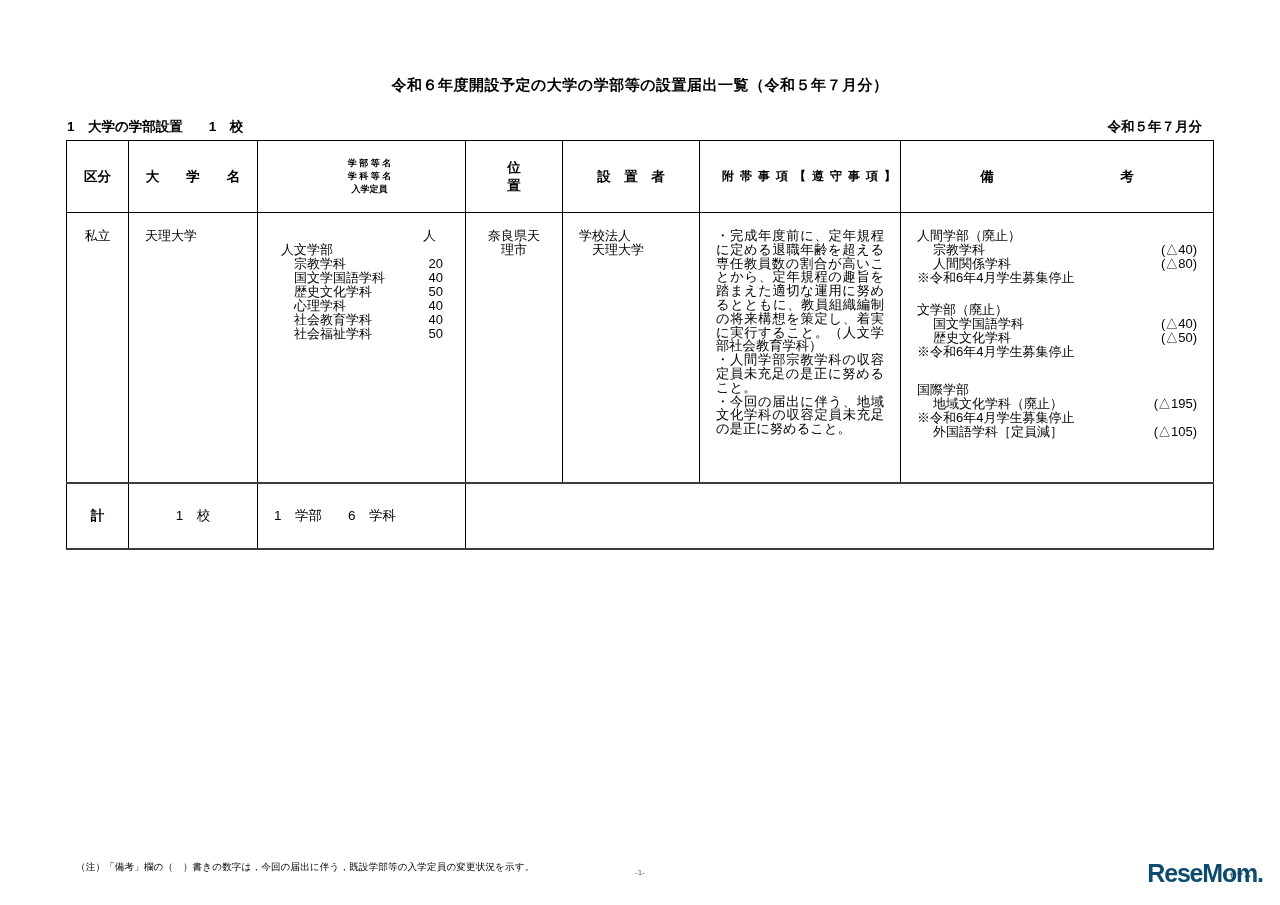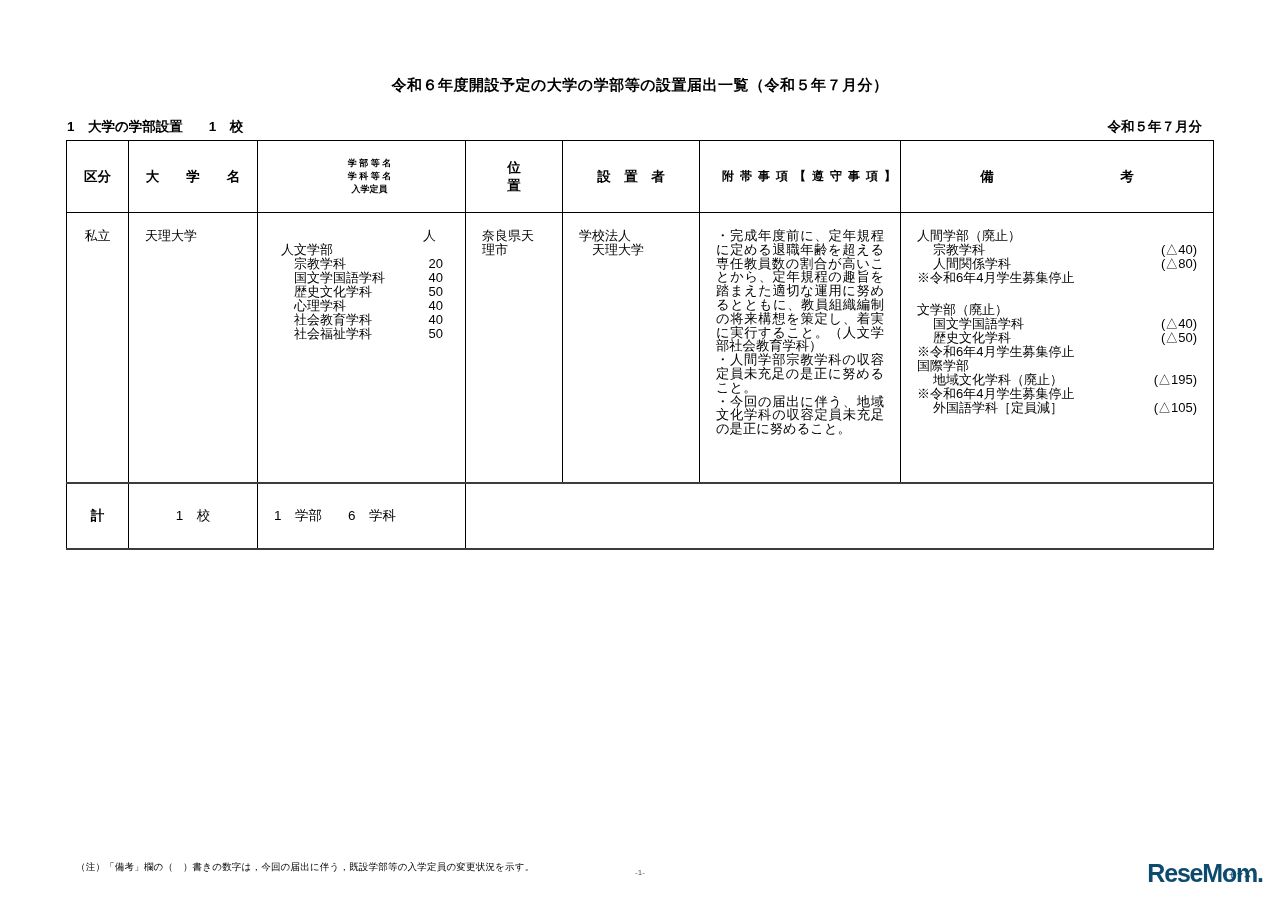--- a/index.html
+++ b/index.html
@@ -61,35 +61,35 @@
   .td-kubun { text-align: center; padding-top: 17px; }
   .td-univ  { padding: 17px 0 0 5px; }
 
   .td-depts { padding: 3px 0 0 0; }
   .td-depts .unit { text-align: right; padding-right: 13px; }
   .td-depts .faculty { padding-left: 7px; }
   .dept-row { display: flex; justify-content: space-between; }
   .dept-row .dname { padding-left: 20px; }
   .dept-row .dcap  { padding-right: 6px; }
 
-  .td-loc { padding: 17px 0 0 4px; }
+  .td-loc { padding: 17px 0 0 4px; text-align: center; }
   .td-founder { padding: 17px 0 0 4px; }
   .td-founder .indent { padding-left: 13px; }
 
   .td-cond { padding: 17px 3px 0 4px; }
   .td-cond p {
     margin: 0; font-size: 13.3px; line-height: 13.8px;
     text-align: justify; word-break: break-all;
   }
 
   .td-remarks { padding: 17px 5px 0 4px; }
   .rline { display: flex; justify-content: space-between; line-height: 14px; }
   .rline .rname { padding-left: 16px; }
   .rgroup-2 { margin-top: 18px; }
-  .rgroup-3 { }
+  .rgroup-3 { margin-top: 24px; }
 
   .trow { height: 66px; }
   .trow td {
     border-top: 2px solid #3c3c3c;
     border-bottom: 2px solid #3c3c3c;
     font-size: 13.5px; vertical-align: middle;
   }
   .td-total-label { text-align: center; font-weight: bold; }
   .td-total-schools { text-align: center; }
   .td-total-fac { padding-left: 28px; }

